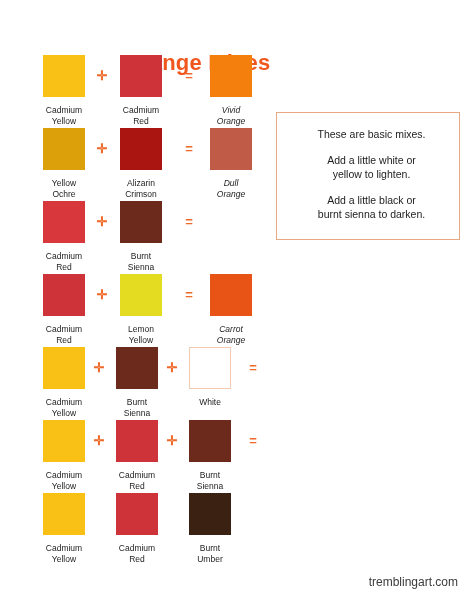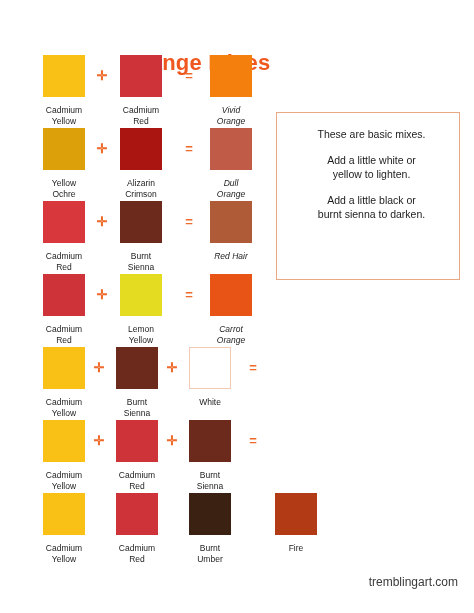--- a/index.html
+++ b/index.html
@@ -94,21 +94,21 @@
   .c3-c   { left: 186px; }
   .c3-op3 { left: 246px; }
   .c3-r   { left: 272px; }
 
   
   .note-box {
     position: absolute;
     left: 276px;
     top: 112px;
     width: 184px;
-    height: 168px;
+    height: 128px;
     border: 1px solid #e8a982;
     background: #ffffff;
     box-sizing: border-box;
     padding: 14px 3px 0 10px;
   }
   .note-line {
     text-align: center;
     font-size: 10.5px;
     line-height: 14px;
     color: #1c1c1c;
@@ -180,24 +180,20 @@
       <div class="swatch-label">Cadmium
 Red</div>
     </div>
     <div class="operator c2-op1">✛</div>
     <div class="swatch-cell c2-b">
       <div class="swatch" style="background:#6b2a1c"></div>
       <div class="swatch-label">Burnt
 Sienna</div>
     </div>
     <div class="operator c2-op2">=</div>
-    <div class="swatch-cell c2-r">
-      <div class="swatch" style="background:#b05b38"></div>
-      <div class="swatch-label">Red Hair</div>
-    </div>
   </div>
 
   <div class="mix-row">
     <div class="swatch-cell c2-a">
       <div class="swatch" style="background:#cd3338"></div>
       <div class="swatch-label">Cadmium
 Red</div>
     </div>
     <div class="operator c2-op1">✛</div>
     <div class="swatch-cell c2-b">
@@ -262,24 +258,20 @@
     </div>
     <div class="swatch-cell c3-b">
       <div class="swatch" style="background:#cd3338"></div>
       <div class="swatch-label">Cadmium
 Red</div>
     </div>
     <div class="swatch-cell c3-c">
       <div class="swatch" style="background:#3b2112"></div>
       <div class="swatch-label">Burnt
 Umber</div>
-    </div>
-    <div class="swatch-cell c3-r">
-      <div class="swatch" style="background:#b23a15"></div>
-      <div class="swatch-label">Fire</div>
     </div>
   </div>
 
 </div>
 
 <div class="note-box">
   <div class="note-line">These are basic mixes.</div>
   <div class="note-line">Add a little white or
 yellow to lighten.</div>
   <div class="note-line">Add a little black or

